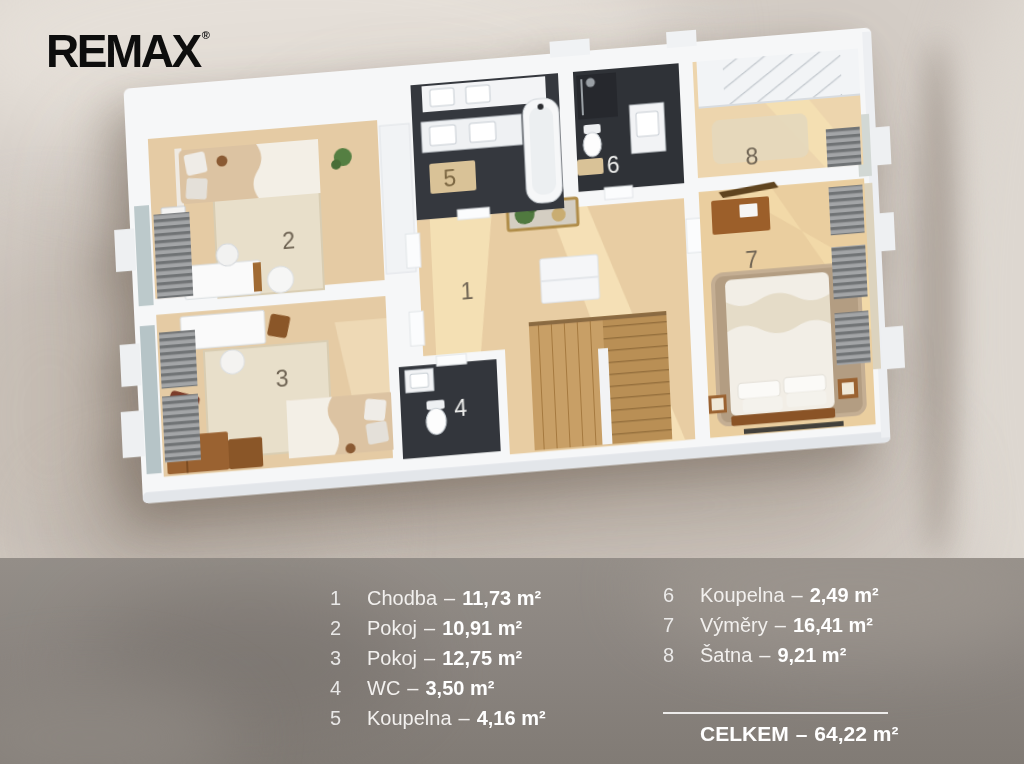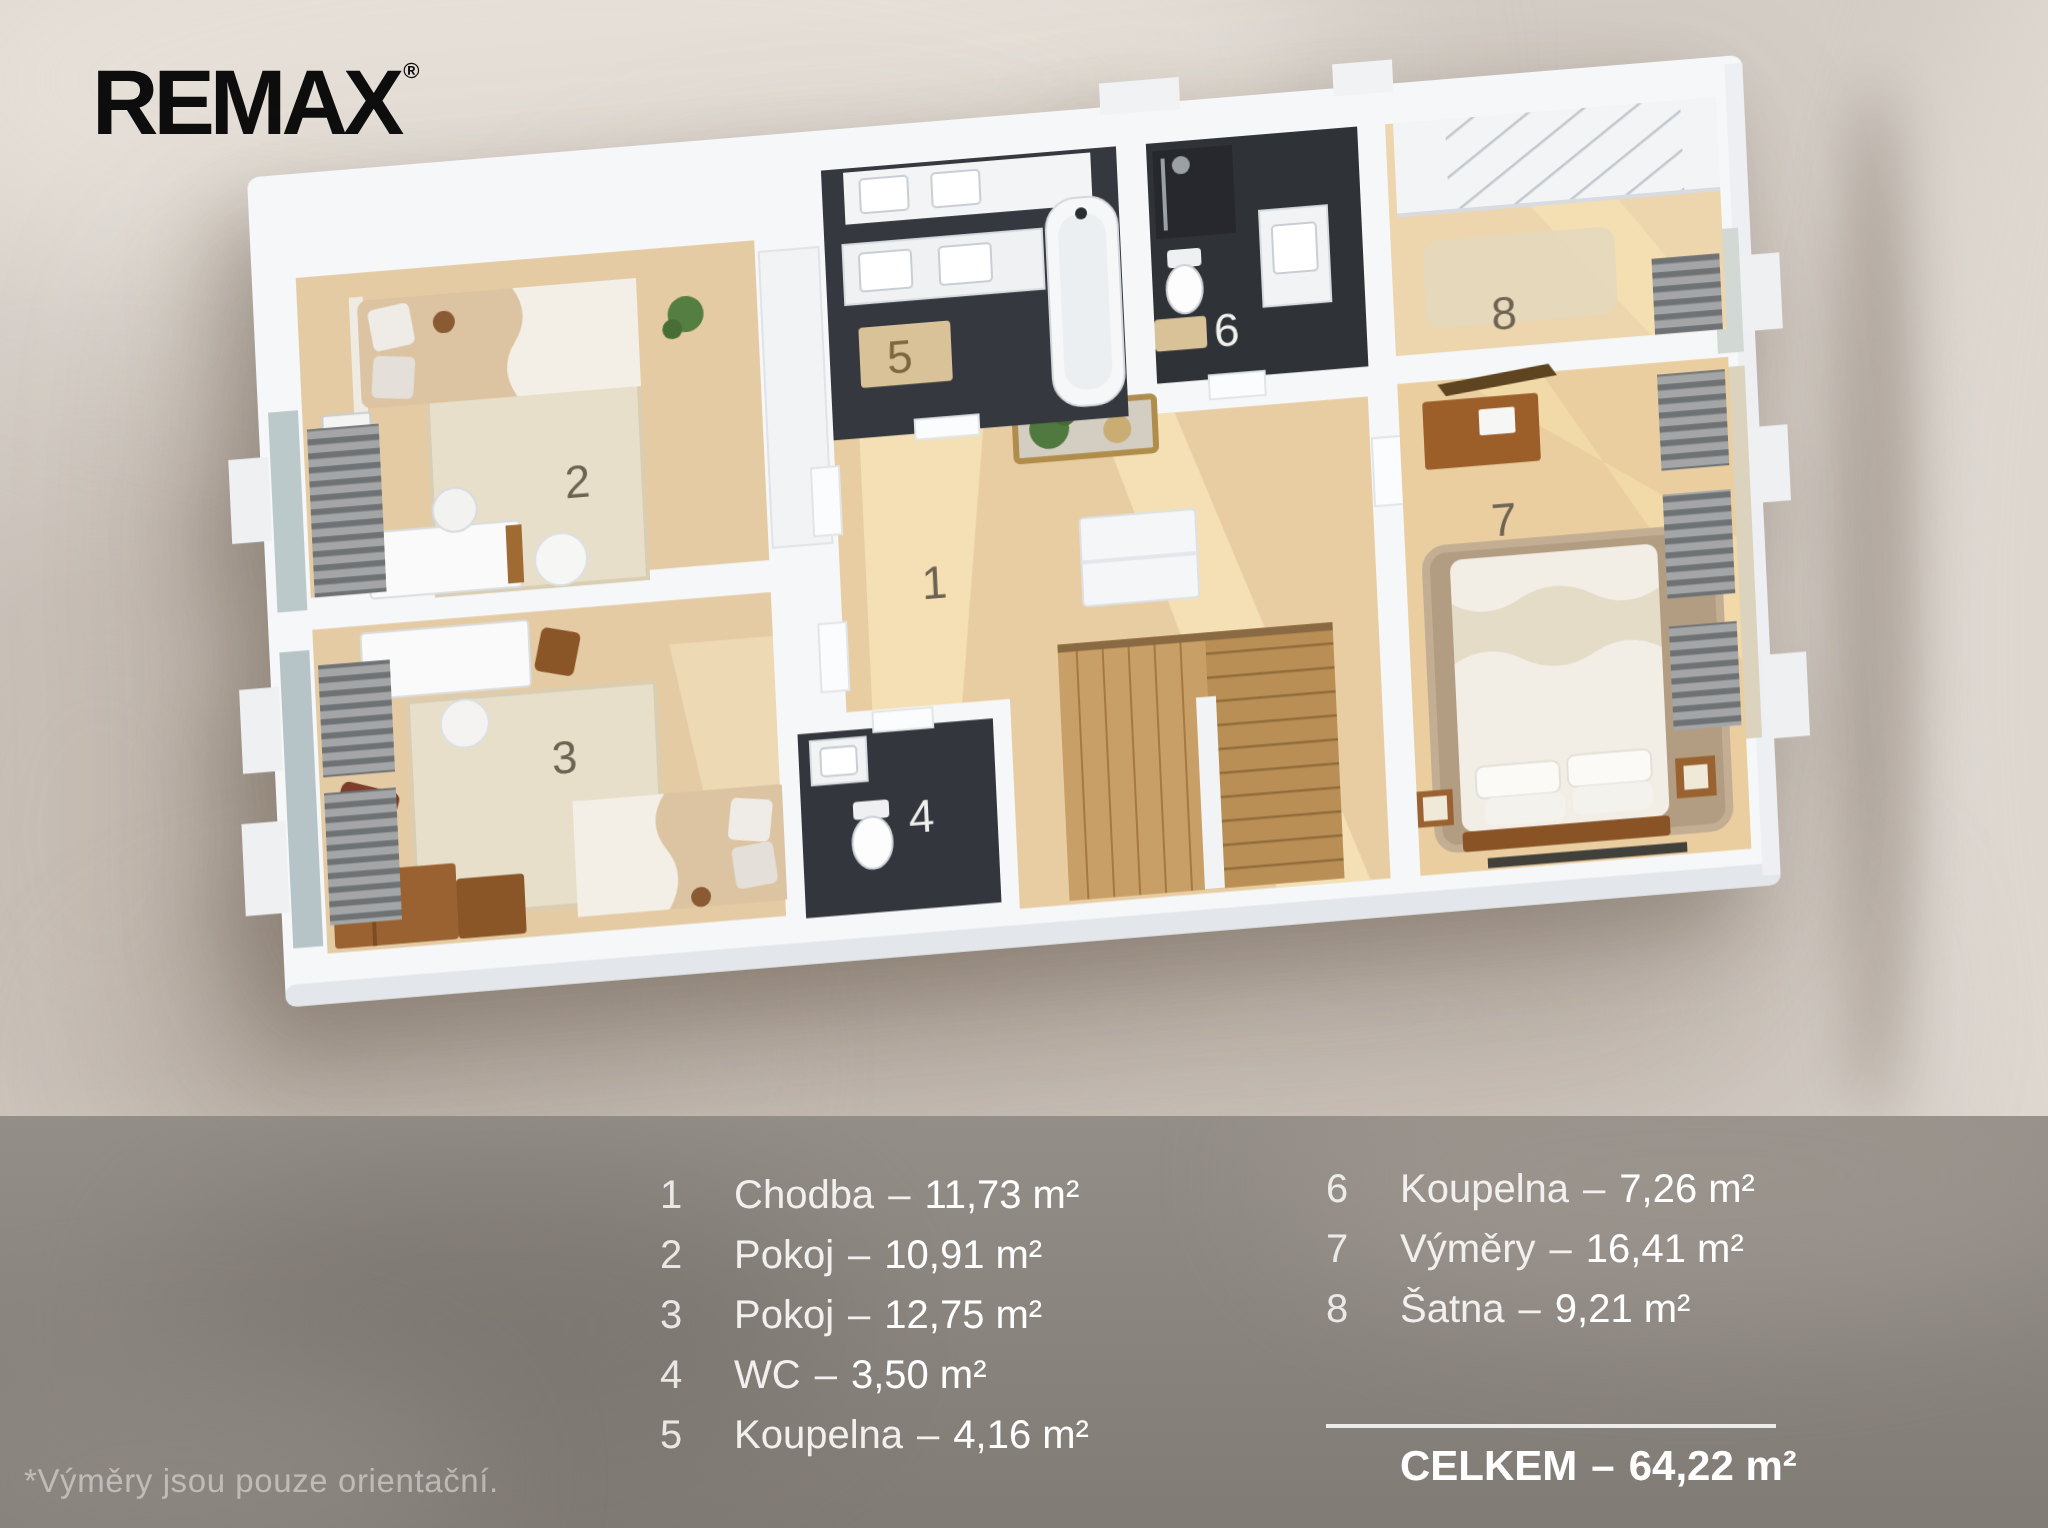--- a/index.html
+++ b/index.html
@@ -41,21 +41,21 @@
   .footnote{position:absolute;left:12px;top:732px;font-size:16.5px;color:rgba(255,255,255,.45);letter-spacing:.3px;}
 
   .legend{position:absolute;color:var(--text-light,#f4f2ef);font-size:20px;}
   .col1{left:330px;top:584px;}
   .col2{left:663px;top:580px;}
   .lrow{display:flex;align-items:center;height:29.8px;}
   .col2 .lrow{height:30.4px;}
   .lnum{width:37px;color:rgba(255,255,255,.82);}
   .lname{color:#f2f0ee;margin-right:7px;}
   .lsep{color:#f2f0ee;margin-right:7px;}
-  .larea{font-weight:normal;color:#ffffff;}
+  .larea{font-weight:bold;color:#ffffff;}
   .ldivider{position:absolute;left:663px;top:712px;width:225px;height:2px;background:rgba(255,255,255,.85);}
   .ltotal{position:absolute;left:700px;top:722px;font-size:21px;font-weight:bold;color:#fff;display:flex;align-items:center;}
   .ltotal .lsep{margin:0 7px;color:#fff;}
 </style>
 </head>
 <body>
 
 <div class="stage">
 
   <div class="bg">
@@ -341,21 +341,21 @@
       <span class="lsep">–</span>
       <span class="larea">4,16 m²</span>
     </div>
   </div>
 
   <div class="legend col2">
     <div class="lrow">
       <span class="lnum">6</span>
       <span class="lname">Koupelna</span>
       <span class="lsep">–</span>
-      <span class="larea">7,26 m²</span>
+      <span class="larea">2,49 m²</span>
     </div>
     <div class="lrow">
       <span class="lnum">7</span>
       <span class="lname">Výměry</span>
       <span class="lsep">–</span>
       <span class="larea">16,41 m²</span>
     </div>
     <div class="lrow">
       <span class="lnum">8</span>
       <span class="lname">Šatna</span>
@@ -365,15 +365,14 @@
   </div>
 
   <div class="ldivider"></div>
 
   <div class="ltotal">
     <span>CELKEM</span>
     <span class="lsep">–</span>
     <span>64,22 m²</span>
   </div>
 
-  <div class="footnote">*Výměry jsou pouze orientační.</div>
 
 </div>
 
 </body></html>

